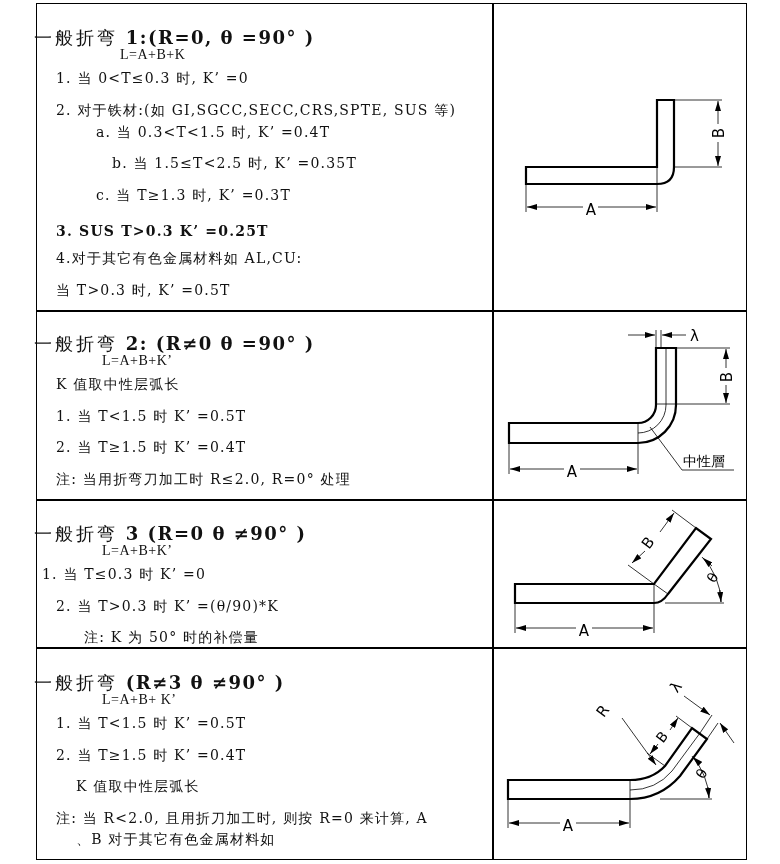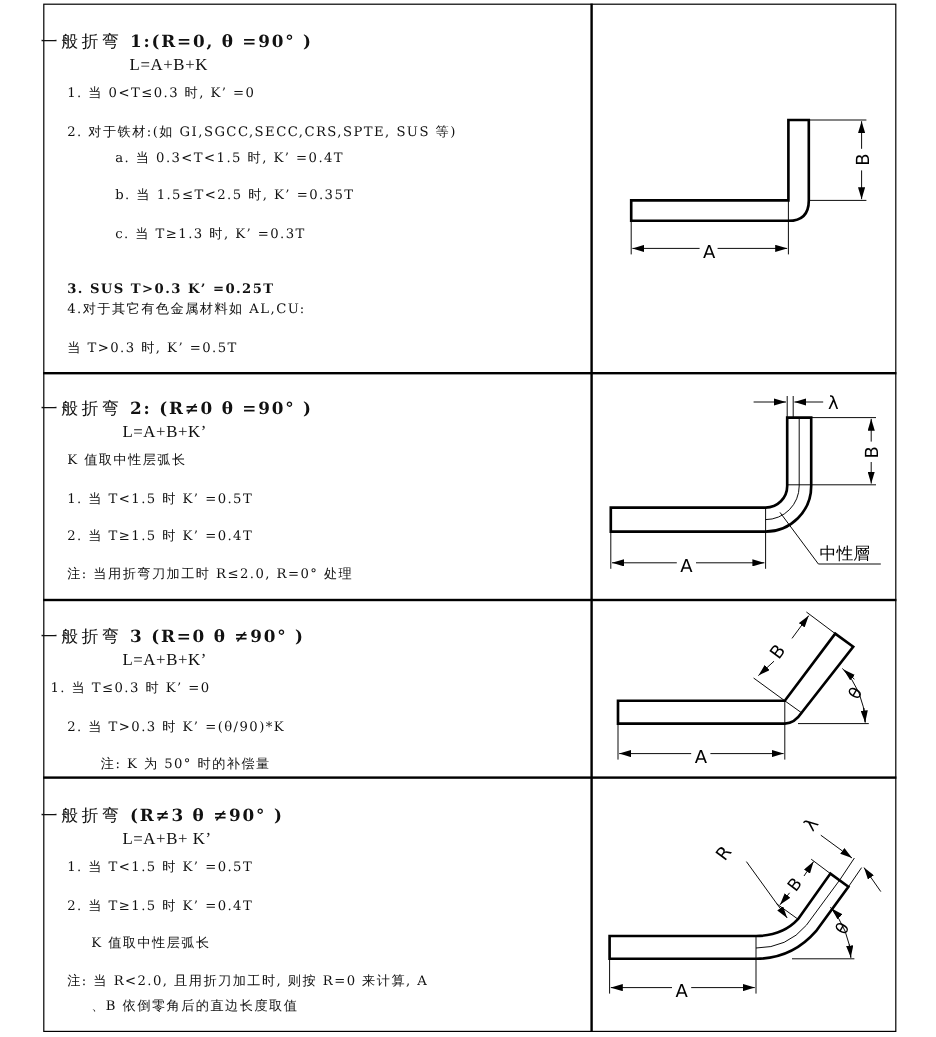--- a/index.html
+++ b/index.html
@@ -3,45 +3,45 @@
 <meta charset="utf-8">
 <style>
   html, body { margin: 0; padding: 0; background: #ffffff; }
   body { width: 780px; height: 864px; position: relative; overflow: hidden;
          font-family: "DejaVu Serif", "Liberation Serif", serif; color: #111; }
   .table { position: absolute; left: 36px; top: 3px; width: 711px; height: 857px;
            border: 1.5px solid #000; box-sizing: border-box; }
   .vline { position: absolute; left: 492px; top: 3px; width: 1.5px; height: 857px; background: #000; }
   .hline { position: absolute; left: 36px; width: 711px; height: 1.5px; background: #000; }
   .cell { position: absolute; left: 36px; width: 456px; }
-  .line { position: absolute; white-space: nowrap; font-size: 11px; letter-spacing: 1.2px; }
-  .heading { font-size: 14px; font-weight: bold; letter-spacing: 1.5px; left: -2px; }
+  .line { position: absolute; white-space: nowrap; font-size: 14px; letter-spacing: 1.2px; }
+  .heading { font-size: 18px; font-weight: bold; letter-spacing: 1.5px; left: -2px; }
   .heading .cn { font-weight: normal; letter-spacing: 3px; }
   .formula { font-family: "Liberation Serif", serif; font-size: 14px; letter-spacing: 0.5px; }
   .diag { position: absolute; left: 0; top: 0; width: 780px; height: 864px; pointer-events: none; }
   .diag text { font-family: "DejaVu Sans", sans-serif; }
 </style>
 </head>
 <body>
 
 <div class="table"></div>
 <div class="vline"></div>
 <div class="hline" style="top:310px"></div>
 <div class="hline" style="top:499px"></div>
 <div class="hline" style="top:647px"></div>
 
 <div class="cell">
   <div class="line heading" style="top:26px"><span class="cn">一般折弯</span><span> 1:(R=0,  θ =90° )</span></div>
-  <div class="line formula" style="top:47px; left:72px">L=A+B+K</div>
+  <div class="line formula" style="top:47px; left:84px">L=A+B+K</div>
   <div class="line" style="top:70px; left:20px">1. 当 0&lt;T≤0.3 时, K’ =0</div>
   <div class="line" style="top:102px; left:20px">2. 对于铁材:(如 GI,SGCC,SECC,CRS,SPTE, SUS 等)</div>
   <div class="line" style="top:124px; left:60px">a.  当 0.3&lt;T&lt;1.5 时, K’ =0.4T</div>
-  <div class="line" style="top:155px; left:60px">b.  当 1.5≤T&lt;2.5 时, K’ =0.35T</div>
+  <div class="line" style="top:155px; left:76px">b.  当 1.5≤T&lt;2.5 时, K’ =0.35T</div>
   <div class="line" style="top:187px; left:60px">c.  当  T≥1.3 时, K’ =0.3T</div>
-  <div class="line" style="top:234px; left:20px; font-weight:bold">3. SUS    T&gt;0.3    K’ =0.25T</div>
+  <div class="line" style="top:223px; left:20px; font-weight:bold">3. SUS    T&gt;0.3    K’ =0.25T</div>
   <div class="line" style="top:250px; left:20px">4.对于其它有色金属材料如 AL,CU:</div>
   <div class="line" style="top:282px; left:20px">当  T&gt;0.3 时,    K’ =0.5T</div>
 </div>
 
 <div class="cell">
   <div class="line heading" style="top:332px"><span class="cn">一般折弯</span><span> 2: (R≠0      θ =90° )</span></div>
   <div class="line formula" style="top:353px; left:66px">L=A+B+K’</div>
   <div class="line" style="top:376px; left:20px">K 值取中性层弧长</div>
   <div class="line" style="top:408px; left:20px">1. 当 T&lt;1.5  时    K’ =0.5T</div>
   <div class="line" style="top:439px; left:20px">2. 当 T≥1.5 时    K’ =0.4T</div>
@@ -56,21 +56,21 @@
   <div class="line" style="top:629px; left:48px">注: K 为 50° 时的补偿量</div>
 </div>
 
 <div class="cell">
   <div class="line heading" style="top:671px"><span class="cn">一般折弯</span><span>   (R≠3   θ ≠90° )</span></div>
   <div class="line formula" style="top:692px; left:66px">L=A+B+ K’</div>
   <div class="line" style="top:715px; left:20px">1. 当 T&lt;1.5  时     K’ =0.5T</div>
   <div class="line" style="top:747px; left:20px">2. 当 T≥1.5 时     K’ =0.4T</div>
   <div class="line" style="top:778px; left:40px">K 值取中性层弧长</div>
   <div class="line" style="top:810px; left:20px">注: 当 R&lt;2.0, 且用折刀加工时, 则按 R=0 来计算, A</div>
-  <div class="line" style="top:831px; left:40px">、B 依倒零角后的直边长度取值</div>
+  <div class="line" style="top:831px; left:40px">、B 对于其它有色金属材料如</div>
 </div>
 
 <svg class="diag" viewBox="0 0 780 864" xmlns="http://www.w3.org/2000/svg">
   <defs>
     <marker id="arr" markerWidth="10" markerHeight="6" refX="10" refY="3" orient="auto-start-reverse" markerUnits="userSpaceOnUse">
       <path d="M0,0 L10,3 L0,6 Z" fill="#000"></path>
     </marker>
   </defs>
 
   <g>

